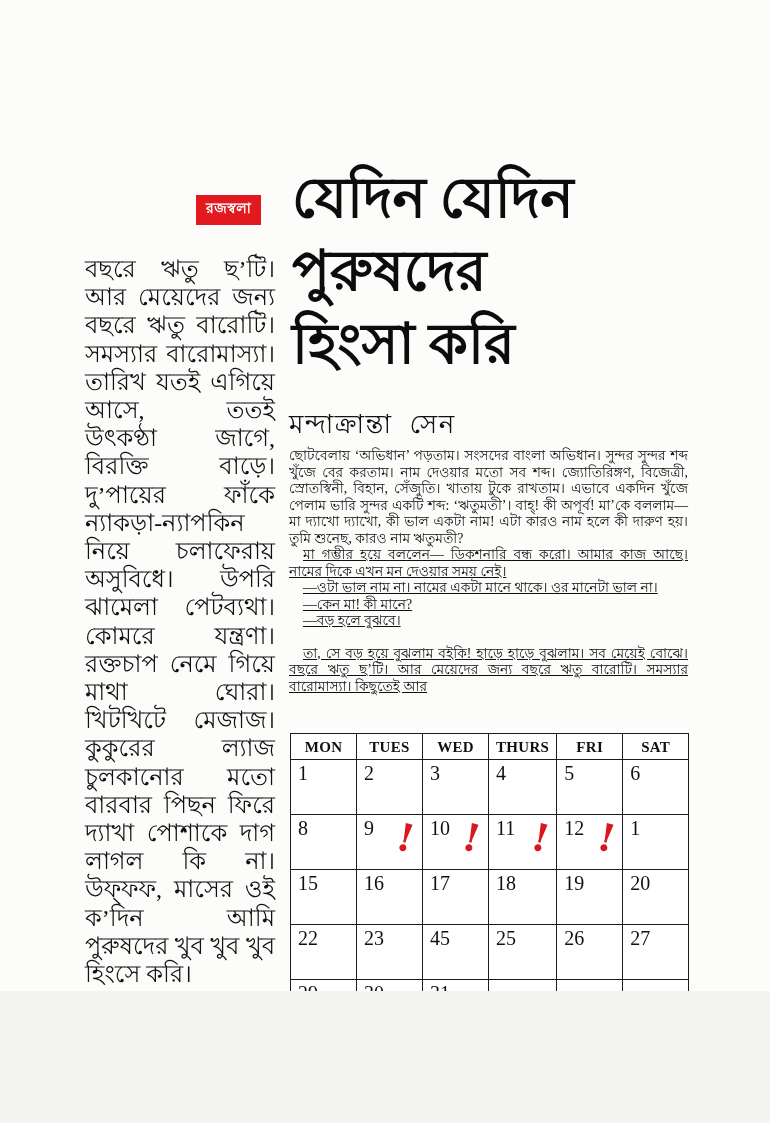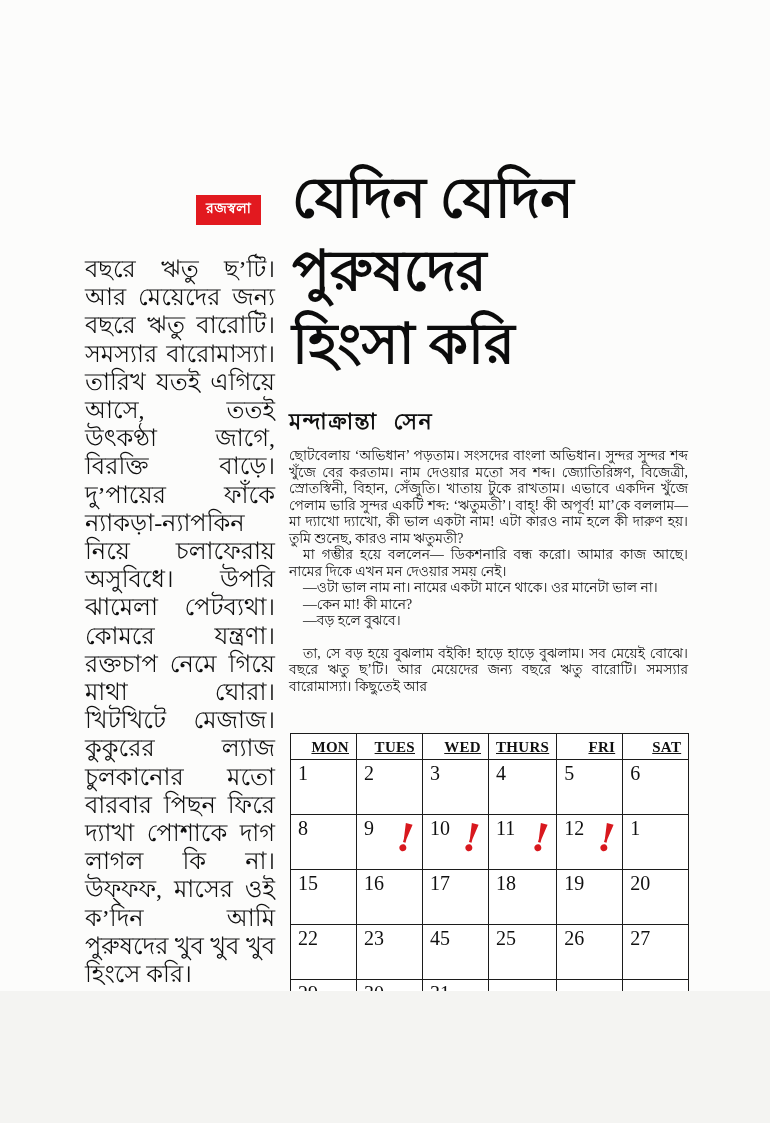--- a/index.html
+++ b/index.html
@@ -23,47 +23,46 @@
     padding: 2px 10px 4px;
     letter-spacing: 0.5px;
   }
   .headline {
     position: absolute; left: 292px; top: 162px; width: 420px;
     font-weight: bold; font-size: 56px; line-height: 73px;
     color: #0c0c0c;
   }
   .byline {
     position: absolute; left: 289px; top: 404px;
-    font-size: 22px; letter-spacing: 1.5px; word-spacing: 9px; font-weight: bold;
+    font-size: 26px; letter-spacing: 1.5px; word-spacing: 9px;
   }
   .lede {
     position: absolute; left: 85px; top: 255px; width: 190px;
     font-size: 24px; line-height: 28.2px;
     text-align: justify;
   }
   .body-copy {
     position: absolute; left: 289px; top: 448px; width: 399px;
     font-size: 13.8px; line-height: 16.5px;
     text-align: justify;
   }
   .body-copy p { margin: 0; }
-  .indent { text-indent: 14px; }
+  .indent { text-indent: 14px; text-decoration: underline; }
   .gap-top { margin-top: 16px !important; }
   table.calendar {
     position: absolute; left: 290px; top: 733px;
     border-collapse: collapse; table-layout: fixed;
     background: #ffffff;
   }
   .calendar th, .calendar td { border: 1px solid #1c1c1c; }
   .calendar th {
     width: 66px; height: 26px;
     font-size: 15px; font-weight: bold;
-    text-align: right; padding: 3px 7px 2px;
+    text-align: center; padding: 3px 7px 2px;
     letter-spacing: 0.3px;
-    text-decoration: underline;
   }
   .calendar td {
     width: 66px; height: 55px;
     vertical-align: top; text-align: left;
     padding: 2px 7px; font-size: 20px;
     position: relative;
   }
   .day-mark {
     position: absolute; top: 0px; right: 8px;
     color: #d8181e;

